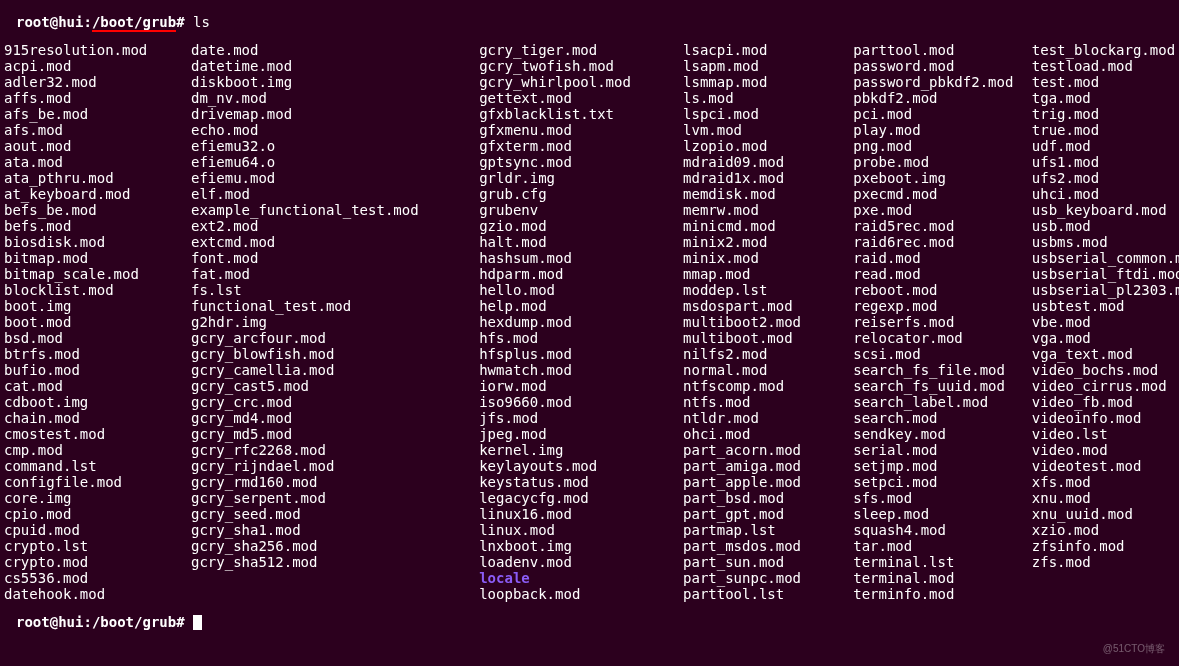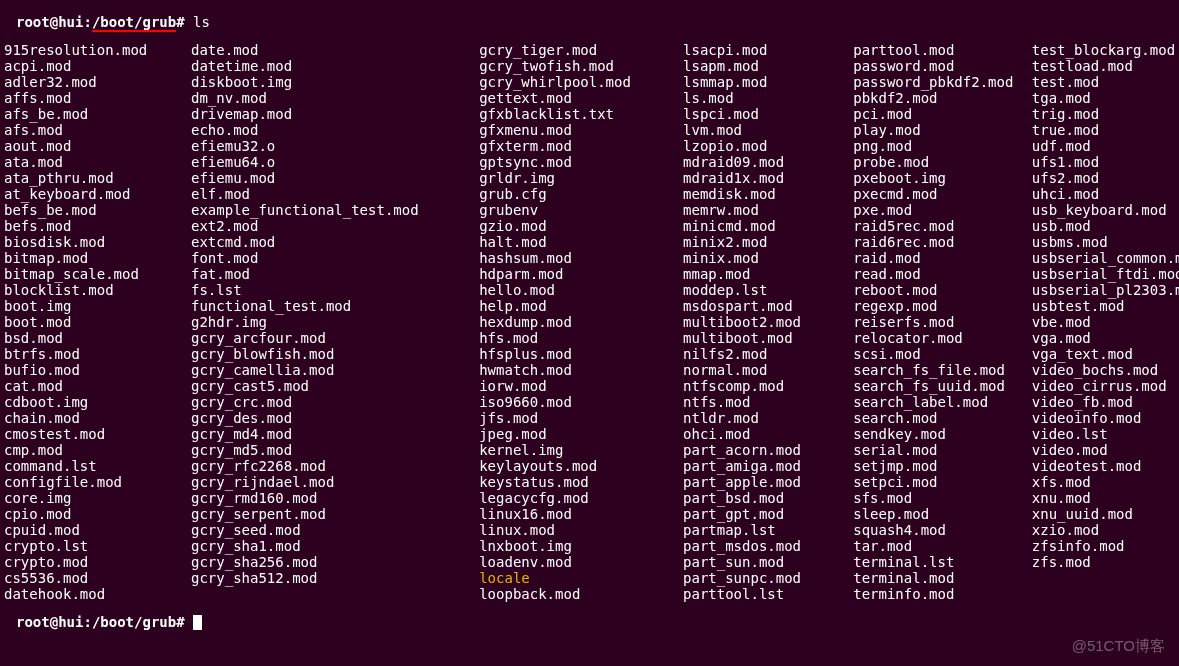--- a/index.html
+++ b/index.html
@@ -53,28 +53,28 @@
   }
   .col {
     display: flex;
     flex-direction: column;
   }
   .col > span {
     line-height: 16px;
     white-space: pre;
   }
   .file-mod { color: #ffffff; }
-  .file-dir { color: #eab308; font-weight: normal; }
+  .file-dir { color: #8b5cf6; font-weight: bold; }
   .watermark {
     position: absolute;
     right: 14px;
     bottom: 10px;
     color: rgba(255,255,255,0.35);
     font-family: sans-serif;
-    font-size: 15px;
+    font-size: 10px;
     pointer-events: none;
   }
 </style>
 </head>
 <body>
 
 <div class="terminal">
 
   <span class="line">
     <span class="prompt-user">root@hui</span><span class="prompt-plain">:</span><span class="prompt-path">/boot/grub</span><span class="prompt-plain">#</span> <span class="cmd">ls</span>
@@ -135,21 +135,20 @@
         <span class="file-mod">font.mod                         </span>
         <span class="file-mod">fat.mod                          </span>
         <span class="file-mod">fs.lst                           </span>
         <span class="file-mod">functional_test.mod              </span>
         <span class="file-mod">g2hdr.img                        </span>
         <span class="file-mod">gcry_arcfour.mod                 </span>
         <span class="file-mod">gcry_blowfish.mod                </span>
         <span class="file-mod">gcry_camellia.mod                </span>
         <span class="file-mod">gcry_cast5.mod                   </span>
         <span class="file-mod">gcry_crc.mod                     </span>
-        <span class="file-mod">gcry_des.mod                     </span>
         <span class="file-mod">gcry_md4.mod                     </span>
         <span class="file-mod">gcry_md5.mod                     </span>
         <span class="file-mod">gcry_rfc2268.mod                 </span>
         <span class="file-mod">gcry_rijndael.mod                </span>
         <span class="file-mod">gcry_rmd160.mod                  </span>
         <span class="file-mod">gcry_serpent.mod                 </span>
         <span class="file-mod">gcry_seed.mod                    </span>
         <span class="file-mod">gcry_sha1.mod                    </span>
         <span class="file-mod">gcry_sha256.mod                  </span>
         <span class="file-mod">gcry_sha512.mod                  </span>

